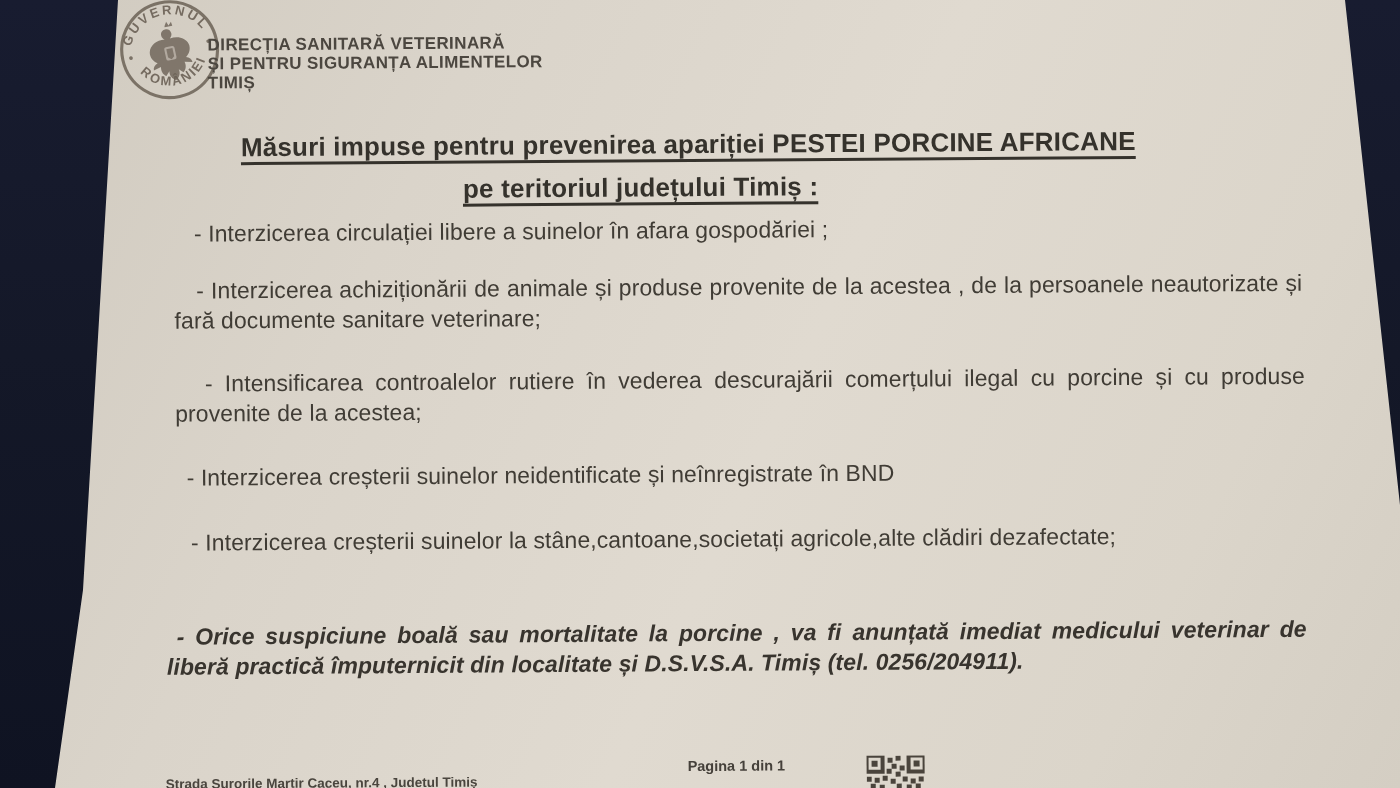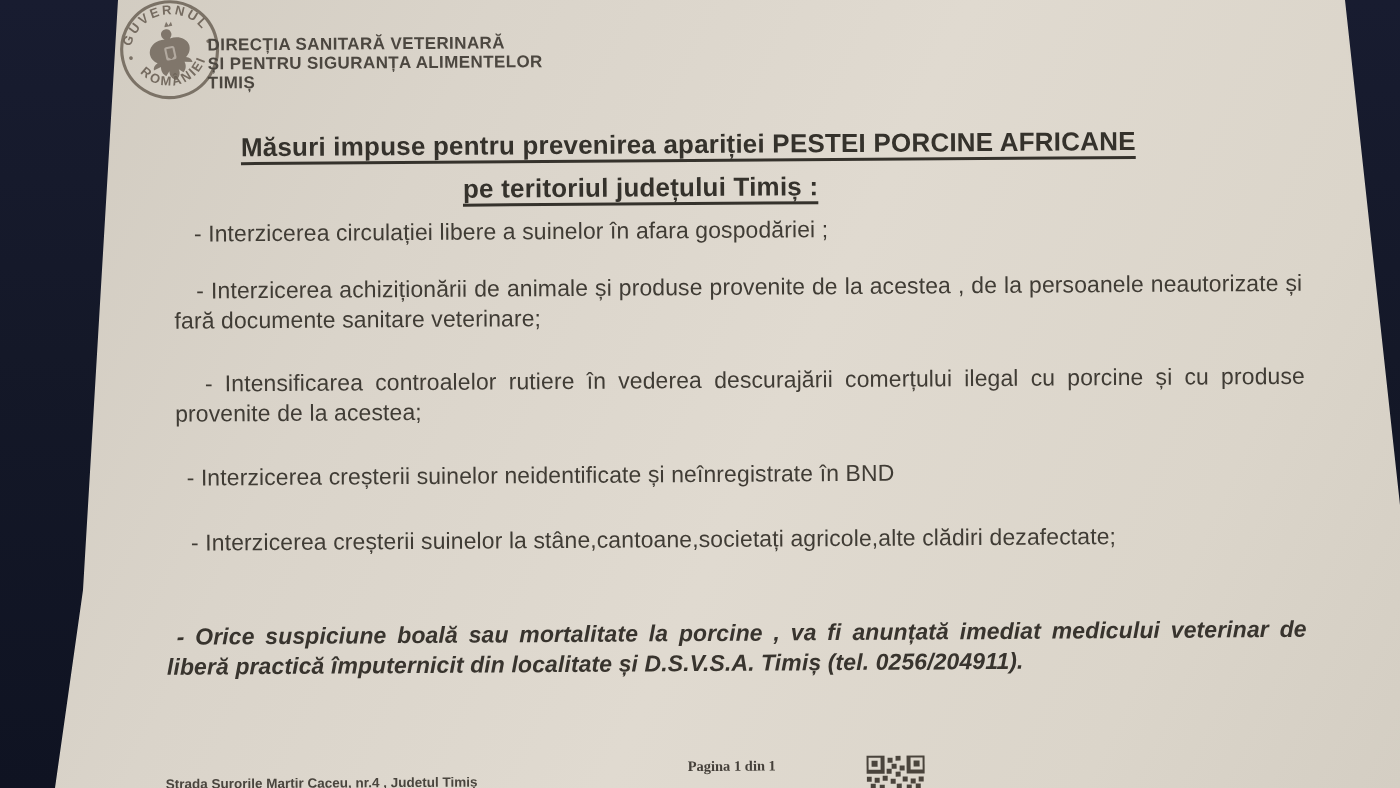--- a/index.html
+++ b/index.html
@@ -32,21 +32,21 @@
   .t2{left:140px;top:172px;width:1004px;}
   .para{position:absolute;font-size:23px;line-height:30px;letter-spacing:.1px;
         text-align:justify;color:#403c35;}
   .p1{left:195px;top:215px;width:1110px;text-align:left;}
   .p2{left:175px;top:272px;width:1128px;text-indent:22px;}
   .p3{left:175px;top:365px;width:1130px;text-indent:30px;}
   .p4{left:186px;top:459px;width:1110px;text-align:left;}
   .p5{left:172px;top:524px;width:1136px;text-indent:18px;}
   .p6{left:165px;top:618px;width:1140px;text-indent:10px;font-weight:700;
       font-style:italic;color:#38342e;}
-  .pagenum{position:absolute;left:685px;top:758px;font-size:14.5px;font-weight:700;color:#45403a;font-family:Liberation Serif, serif;}
+  .pagenum{position:absolute;left:685px;top:758px;font-size:14.5px;font-weight:700;color:#45403a;}
   .address{position:absolute;left:163px;top:773px;font-size:13.5px;font-weight:700;color:#4a453e;}
   .qr{position:absolute;left:864px;top:757px;width:58px;height:58px;}
 </style>
 </head>
 <body>
 
 <div class="scene">
   <div class="paper">
     <div class="content">
 

